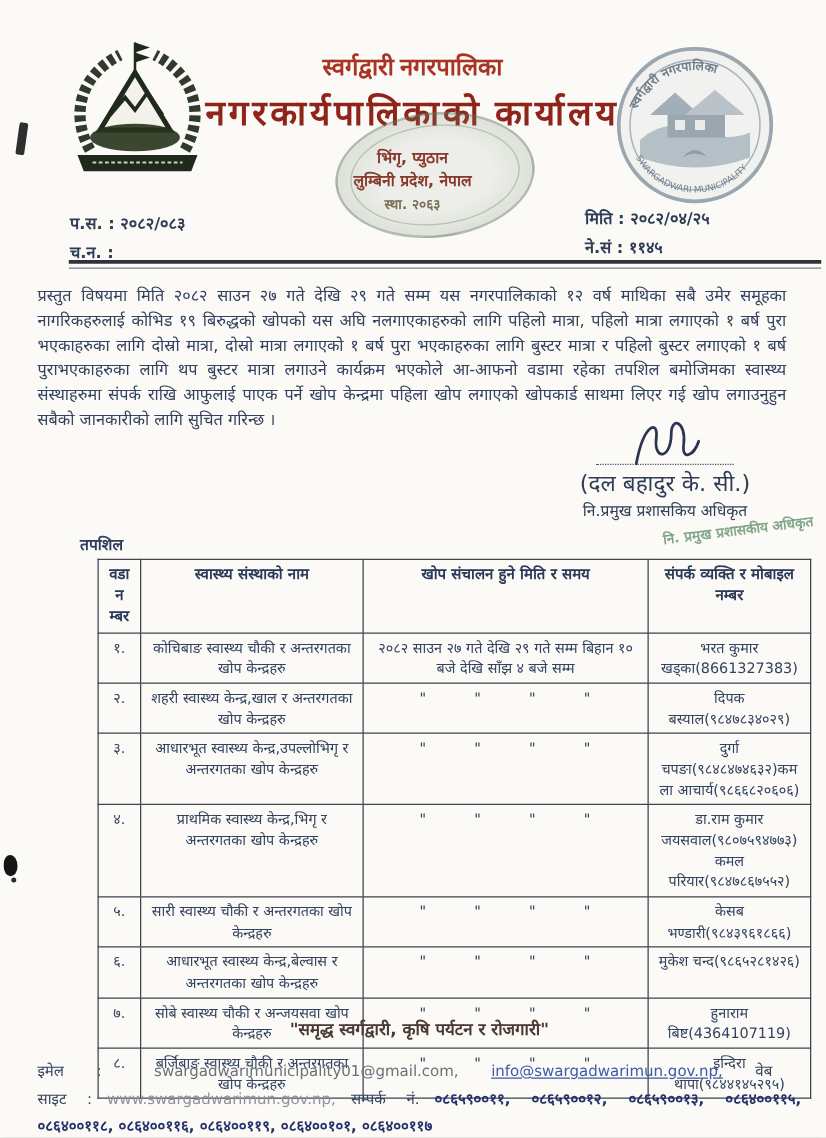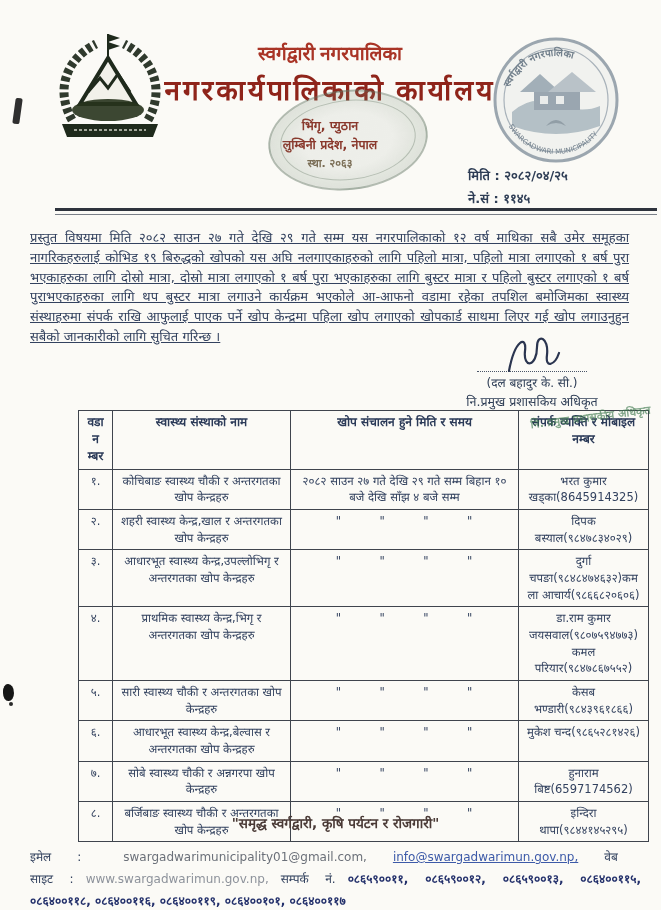--- a/index.html
+++ b/index.html
@@ -30,25 +30,25 @@
     border:1px solid rgba(96,116,98,.35);border-radius:50%;
   }
   
   .ref-left{position:absolute;left:56px;top:168px;font-size:13px;font-weight:600;line-height:1.8;color:#2e3d55;}
   .ref-right{position:absolute;left:468px;top:164px;font-size:13px;font-weight:600;line-height:1.8;color:#2e3d55;}
   .rule{position:absolute;left:55px;right:4px;top:208px;height:3px;
     border-top:3px solid #2e333d;border-bottom:1px solid #7a7f88;}
   
   .main{position:absolute;left:30px;right:20px;top:220px;}
   .subject{font-size:13.5px;font-weight:700;color:#2b3a58;line-height:1.6;text-indent:14px;margin:0;}
-  .body-text{font-size:13px;line-height:1.52;text-align:justify;color:#33425f;margin:8px 12px 0 0;text-decoration:underline;}
+  .body-text{font-size:13px;line-height:1.52;text-align:justify;color:#33425f;margin:8px 12px 0 0;}
   .sig-block{width:210px;margin:-16px 4px 0 auto;text-align:center;position:relative;}
   .sig-squiggle{display:block;margin:0 auto;}
   .sig-dots{width:110px;margin:-4px auto 1px auto;border-bottom:1.5px dotted #4a5568;}
-  .sig-name{font-size:12px;color:#2e3d55;margin:2px 0 0 0;}
+  .sig-name{font-size:18px;color:#2e3d55;margin:2px 0 0 0;}
   .sig-title{font-size:12.5px;color:#2e3d55;margin:2px 0 0 0;white-space:nowrap;}
   .sig-stamp{
     position:absolute;right:-14px;bottom:-14px;
     font-size:11px;font-weight:700;color:rgba(63,122,79,.65);
     transform:rotate(-7deg);white-space:nowrap;
   }
   .tapasil{font-size:12.5px;font-weight:700;color:#2f3e5c;margin:10px 0 3px 34px;}
   
   table.khop{border-collapse:collapse;margin-left:48px;width:570px;table-layout:fixed;}
   table.khop th,table.khop td{
@@ -118,40 +118,45 @@
   <div class="header-text">
     <p class="muni-name">स्वर्गद्वारी नगरपालिका</p>
     <p class="office-name">नगरकार्यपालिकाको कार्यालय</p>
     <p class="addr-line">भिंगृ, प्युठान</p>
     <p class="prov-line">लुम्बिनी प्रदेश, नेपाल</p>
     <p class="estd-line">स्था. २०६३</p>
   </div>
 
   <div class="center-stamp"></div>
 
+  <div class="ref-left">
+    <div>प.स. : २०८२/०८३</div>
+    <div>च.न. :</div>
+  </div>
   <div class="ref-right">
     <div>मिति : २०८२/०४/२५</div>
     <div>ने.सं : ११४५</div>
   </div>
 
   <div class="rule"></div>
 
   <div class="main">
     <p class="body-text">प्रस्तुत विषयमा मिति २०८२ साउन २७ गते देखि २९  गते सम्म यस नगरपालिकाको १२ वर्ष माथिका सबै उमेर समूहका नागरिकहरुलाई कोभिड १९ बिरुद्धको खोपको यस अघि नलगाएकाहरुको लागि पहिलो मात्रा, पहिलो मात्रा लगाएको १ बर्ष पुरा भएकाहरुका लागि दोस्रो मात्रा, दोस्रो मात्रा लगाएको १ बर्ष पुरा भएकाहरुका लागि  बुस्टर मात्रा र पहिलो बुस्टर लगाएको १ बर्ष पुराभएकाहरुका लागि थप बुस्टर मात्रा लगाउने कार्यक्रम भएकोले आ-आफनो वडामा रहेका तपशिल बमोजिमका स्वास्थ्य संस्थाहरुमा संपर्क राखि आफुलाई पाएक पर्ने खोप केन्द्रमा पहिला खोप लगाएको खोपकार्ड साथमा लिएर गई  खोप लगाउनुहुन  सबैको जानकारीको लागि सुचित गरिन्छ ।</p>
 
     <div class="sig-block">
       <svg class="sig-squiggle" width="70" height="44" viewBox="0 0 70 44" xmlns="http://www.w3.org/2000/svg">
         <path d="M12,40 C18,8 30,4 28,20 C26,38 40,36 40,16 C40,2 52,6 50,24 C48,38 58,34 62,22" fill="none" stroke="#2b3550" stroke-width="2.2" stroke-linecap="round"></path>
       </svg>
       <div class="sig-dots"></div>
       <p class="sig-name">(दल बहादुर के. सी.)</p>
       <p class="sig-title">नि.प्रमुख प्रशासकिय अधिकृत</p>
       <span class="sig-stamp">नि. प्रमुख प्रशासकीय अधिकृत</span>
     </div>
 
+    <p class="tapasil">तपशिल</p>
 
     <table class="khop">
       <colgroup>
         <col class="col-sn">
           <col class="col-name">
           <col class="col-time">
           <col class="col-contact">
       </colgroup>
       <thead>
         <tr>
@@ -159,21 +164,21 @@
           <th>स्वास्थ्य संस्थाको नाम</th>
           <th>खोप संचालन हुने मिति र समय</th>
           <th>संपर्क व्यक्ति र मोबाइल नम्बर</th>
         </tr>
       </thead>
       <tbody>
         <tr>
           <td>१.</td>
           <td>कोचिबाङ स्वास्थ्य चौकी र अन्तरगतका खोप केन्द्रहरु</td>
           <td>२०८२ साउन २७ गते देखि २९ गते सम्म बिहान १० बजे देखि साँझ ४ बजे सम्म</td>
-          <td>भरत कुमार खड्का(8645914325)</td>
+          <td>भरत कुमार खड्का(8661327383)</td>
         </tr>
         <tr>
           <td>२.</td>
           <td>शहरी स्वास्थ्य केन्द्र,खाल  र अन्तरगतका खोप केन्द्रहरु</td>
           <td class="ditto">"   "   "   "</td>
           <td>दिपक बस्याल(९८४७८३४०२९)</td>
         </tr>
         <tr>
           <td>३.</td>
           <td>आधारभूत स्वास्थ्य केन्द्र,उपल्लोभिगृ र अन्तरगतका खोप केन्द्रहरु</td>
@@ -193,23 +198,23 @@
           <td>केसब भण्डारी(९८४३९६१८६६)</td>
         </tr>
         <tr>
           <td>६.</td>
           <td>आधारभूत स्वास्थ्य केन्द्र,बेल्वास र अन्तरगतका खोप केन्द्रहरु</td>
           <td class="ditto">"   "   "   "</td>
           <td>मुकेश चन्द(९८६५२८१४२६)</td>
         </tr>
         <tr>
           <td>७.</td>
-          <td>सोबे स्वास्थ्य चौकी र अन्नगरपा खोप केन्द्रहरु</td>
-          <td class="ditto">"   "   "   "</td>
-          <td>हुनाराम बिष्ट(6597174562)</td>
+          <td>सोबे स्वास्थ्य चौकी र अन्जयसवा खोप केन्द्रहरु</td>
+          <td class="ditto">"   "   "   "</td>
+          <td>हुनाराम बिष्ट(4364107119)</td>
         </tr>
         <tr>
           <td>८.</td>
           <td>बर्जिबाङ स्वास्थ्य चौकी र अन्तरगतका खोप केन्द्रहरु</td>
           <td class="ditto">"   "   "   "</td>
           <td>इन्दिरा थापा(९८४४१४५२९५)</td>
         </tr>
 
       </tbody>
     </table>

